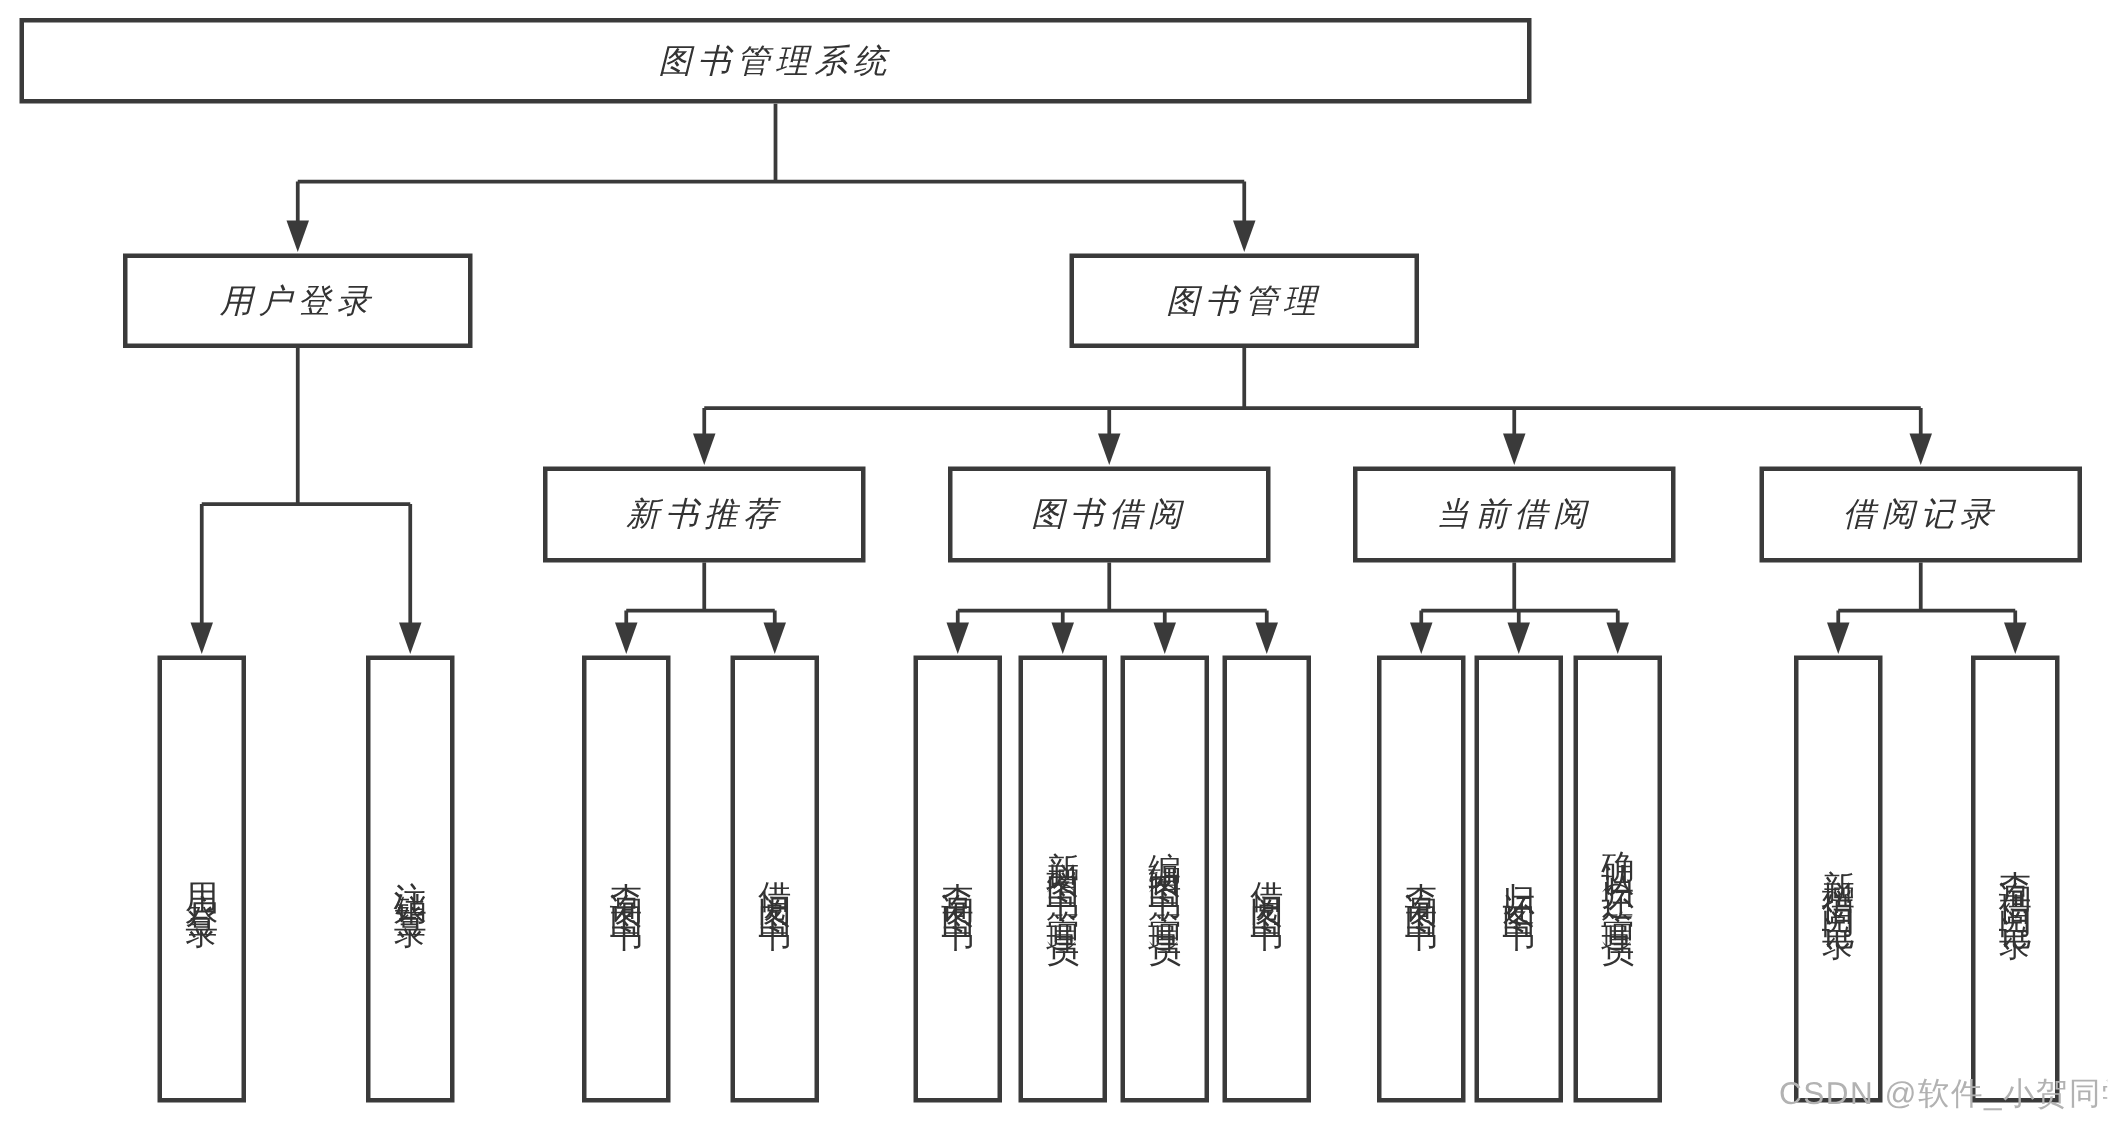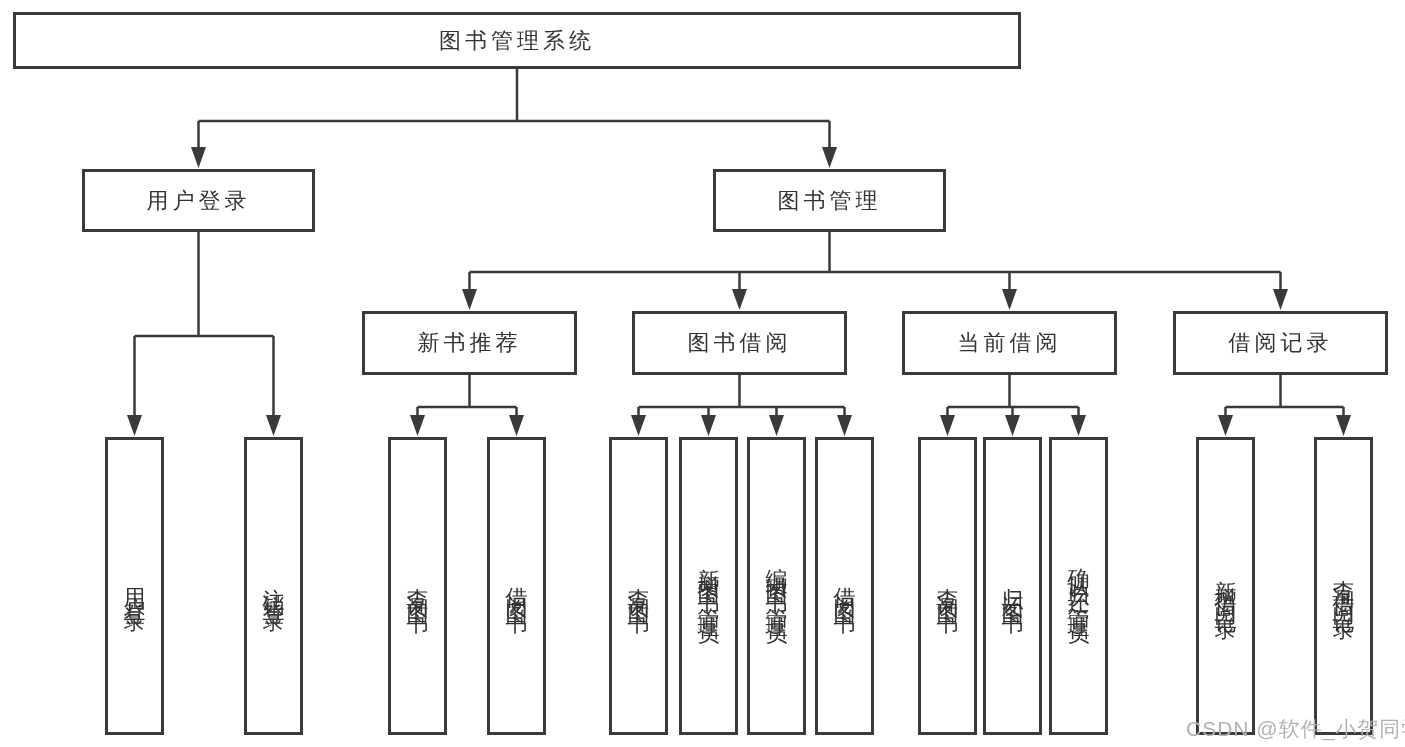--- a/index.html
+++ b/index.html
@@ -31,20 +31,21 @@
     display: flex;
     align-items: center;
     justify-content: center;
     color: #333333;
     z-index: 2;
   }
   .node.h {
     font-size: 22px;
     letter-spacing: 4px;
     white-space: nowrap;
+    font-style: italic;
   }
   .node.v {
     writing-mode: vertical-rl;
     text-orientation: mixed;
     font-size: 22px;
     letter-spacing: 8px;
     line-height: 1;
   }
   .watermark {
     position: absolute;

